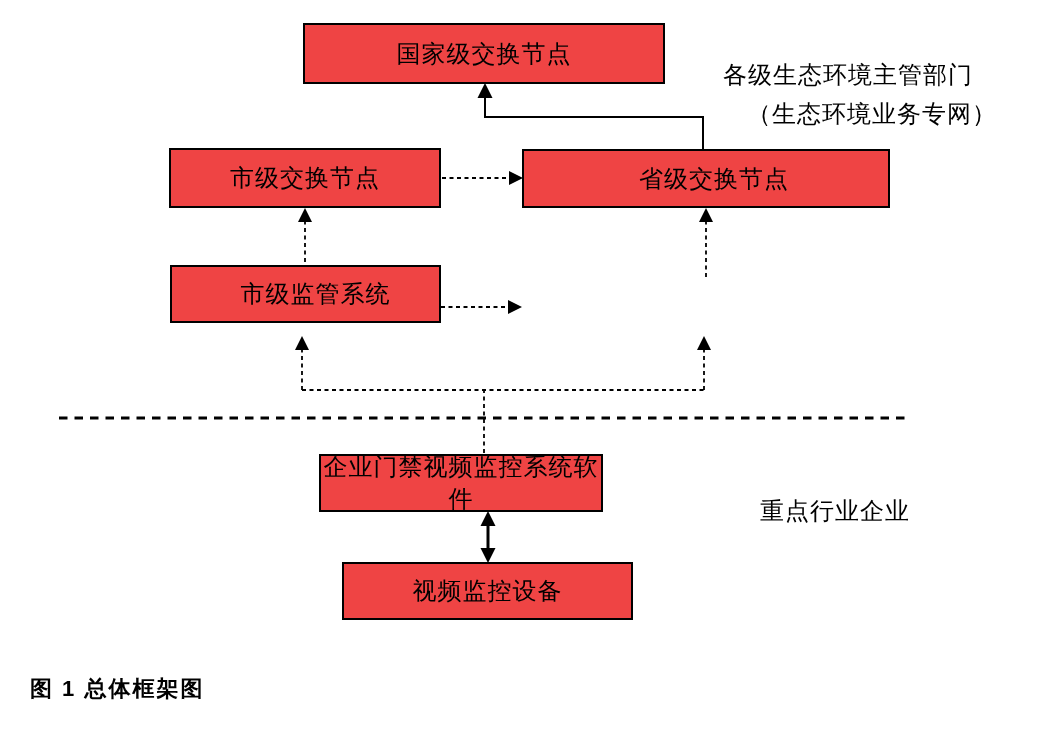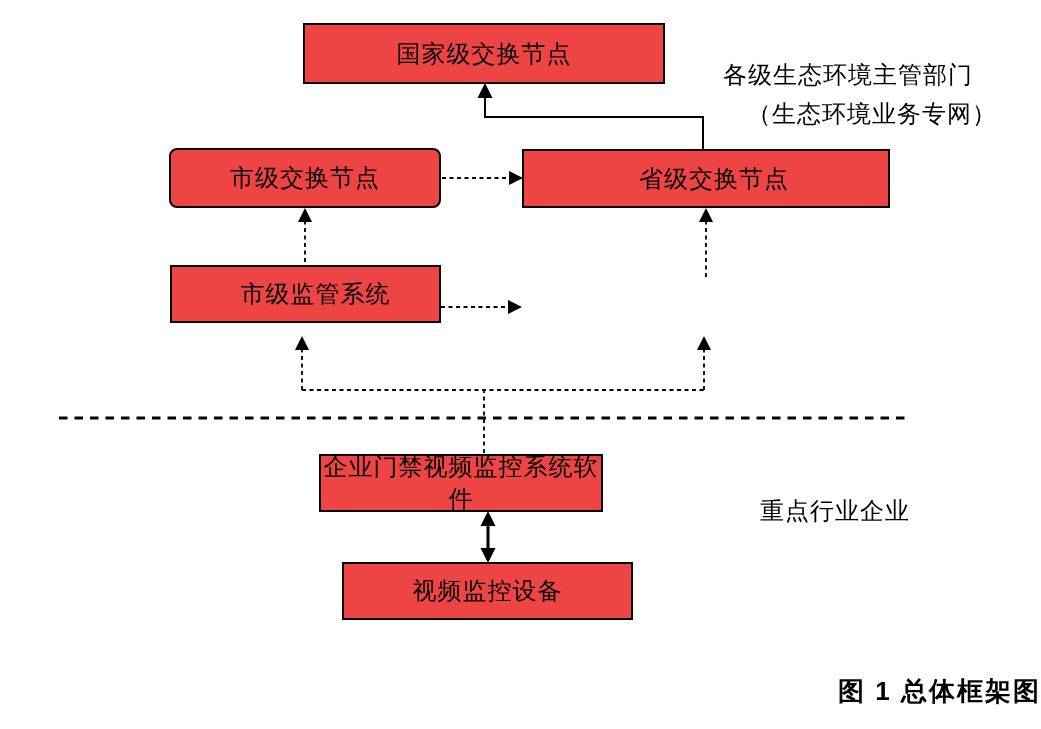--- a/index.html
+++ b/index.html
@@ -16,42 +16,42 @@
     position:absolute;
     border:2px solid #000;
     background:#ef4444;
     display:flex;align-items:center;justify-content:center;
     font-size:24px;
     letter-spacing:1px;
     box-sizing:border-box;
     text-align:center;
   }
   .node-national   {left:303px;top:23px;width:362px;height:61px;}
-  .node-city-ex    {left:169px;top:148px;width:272px;height:60px;border-radius:8px;}
+  .node-city-ex    {left:169px;top:148px;width:272px;height:60px;}
   .node-prov-ex    {left:522px;top:149px;width:368px;height:59px;padding-left:16px;}
   .node-city-sup   {left:170px;top:265px;width:271px;height:58px;padding-left:20px;}
   .node-prov-sup   {left:521px;top:278px;width:369px;height:57px;}
   .node-ent-soft   {left:319px;top:454px;width:284px;height:58px;}
   .node-video-dev  {left:342px;top:562px;width:291px;height:58px;}
   .annotation{
     position:absolute;
     font-size:24px;
     letter-spacing:1px;
     white-space:nowrap;
   }
   .ann-gov-1 {left:723px;top:59px;}
   .ann-gov-2 {left:747px;top:98px;}
   .ann-ent   {left:760px;top:495px;}
   .caption{
     position:absolute;
     left:30px;top:674px;width:1011px;
-    text-align:right;
+    text-align:left;
     font-family:"Liberation Sans","DejaVu Sans",sans-serif;
     font-weight:bold;
-    font-size:26px;
+    font-size:22px;
     letter-spacing:2px;
   }
 </style>
 </head>
 <body>
 
 <div id="canvas">
 
   <svg id="wires" viewBox="0 0 1041 729" xmlns="http://www.w3.org/2000/svg">
 

